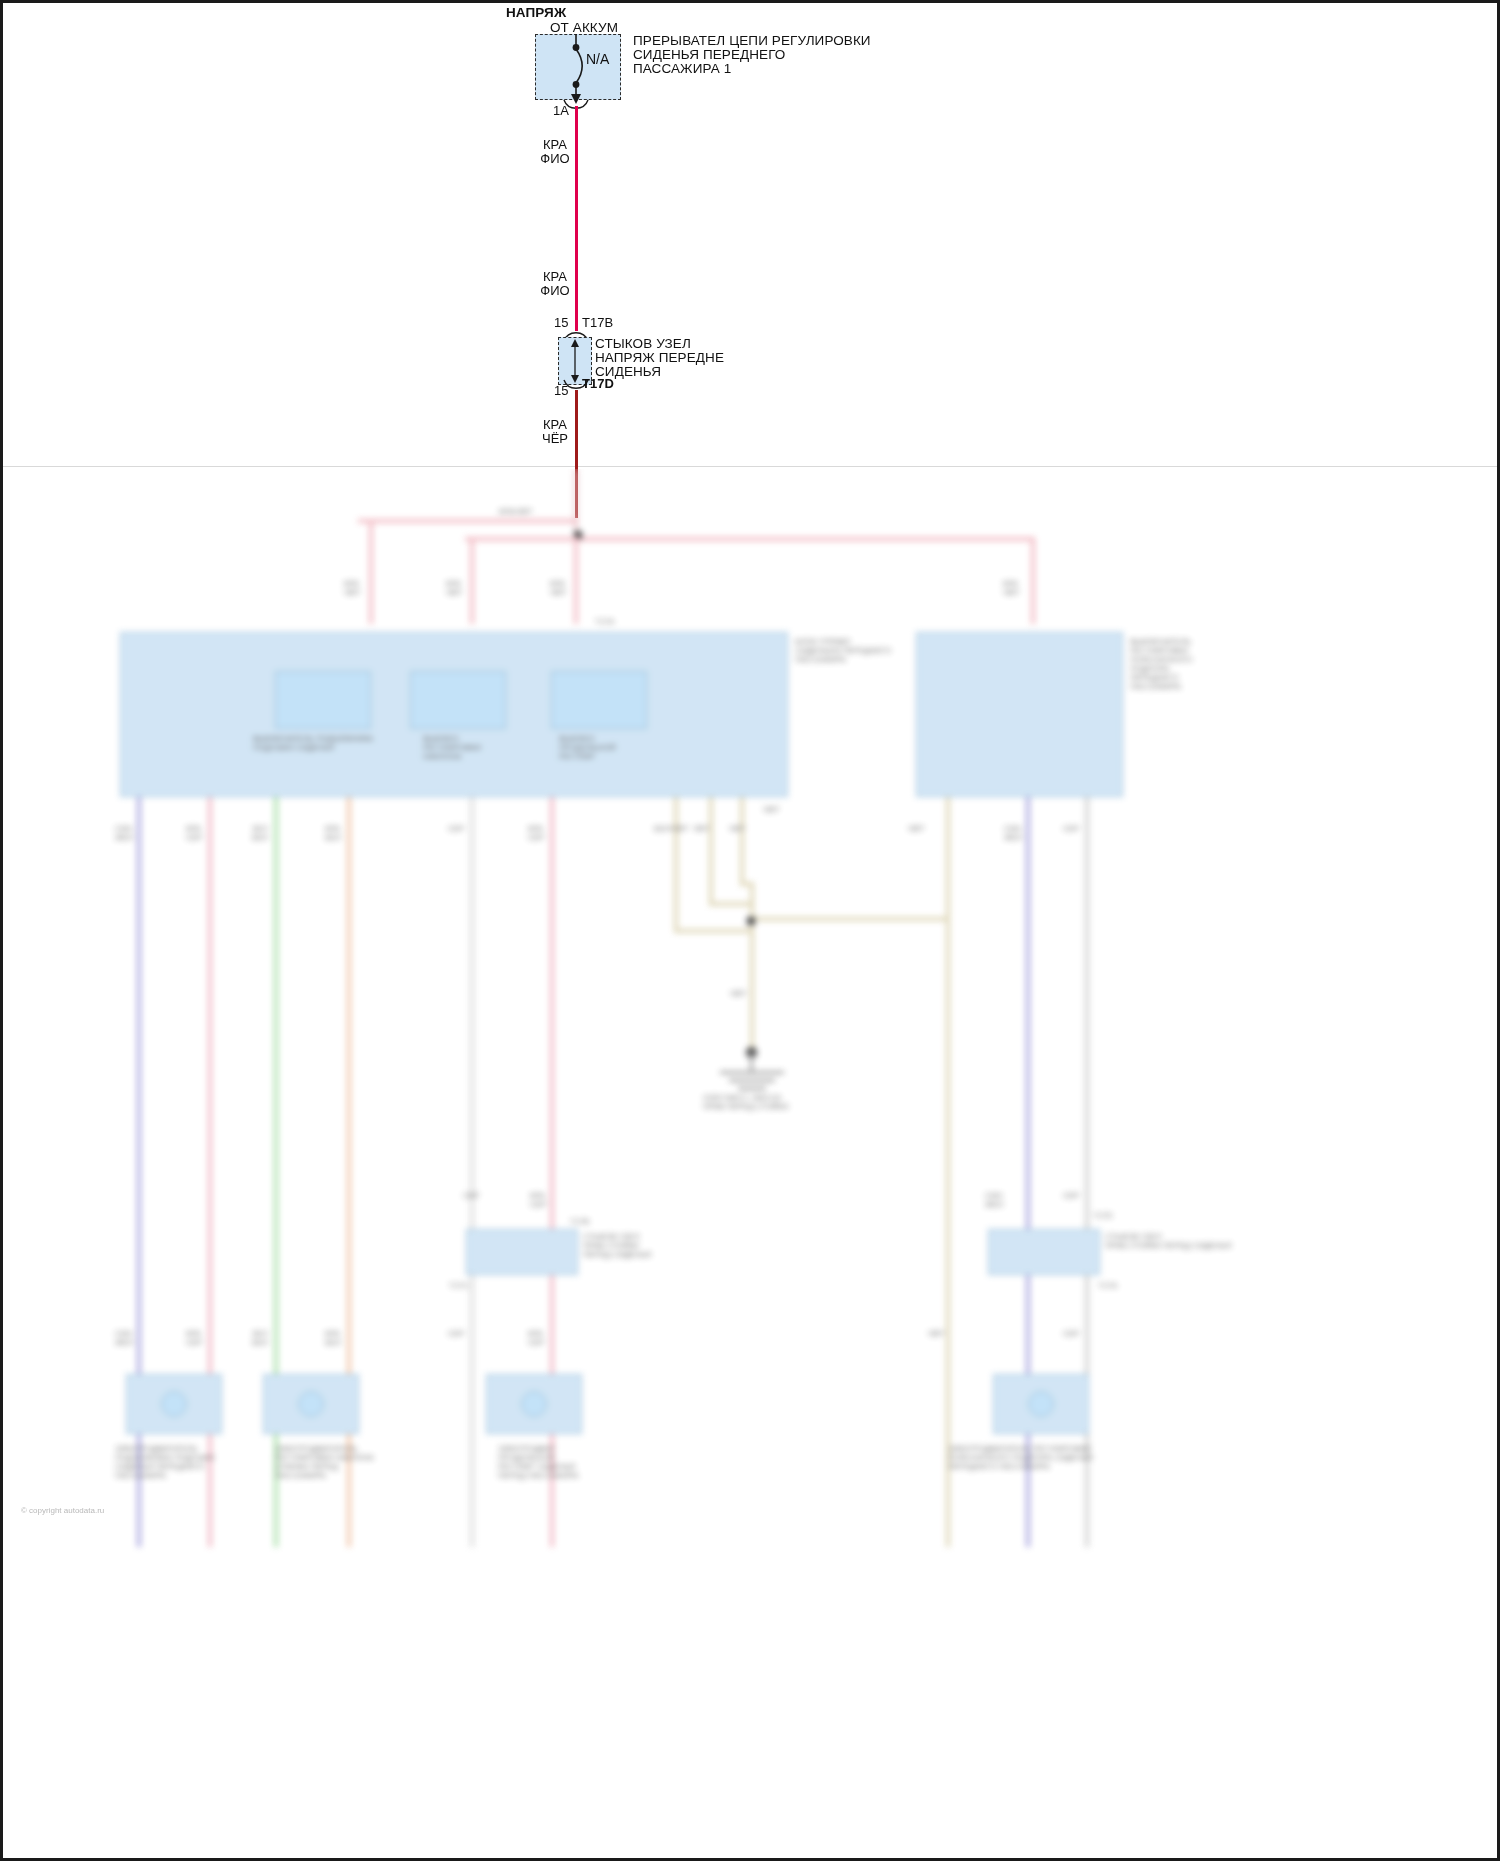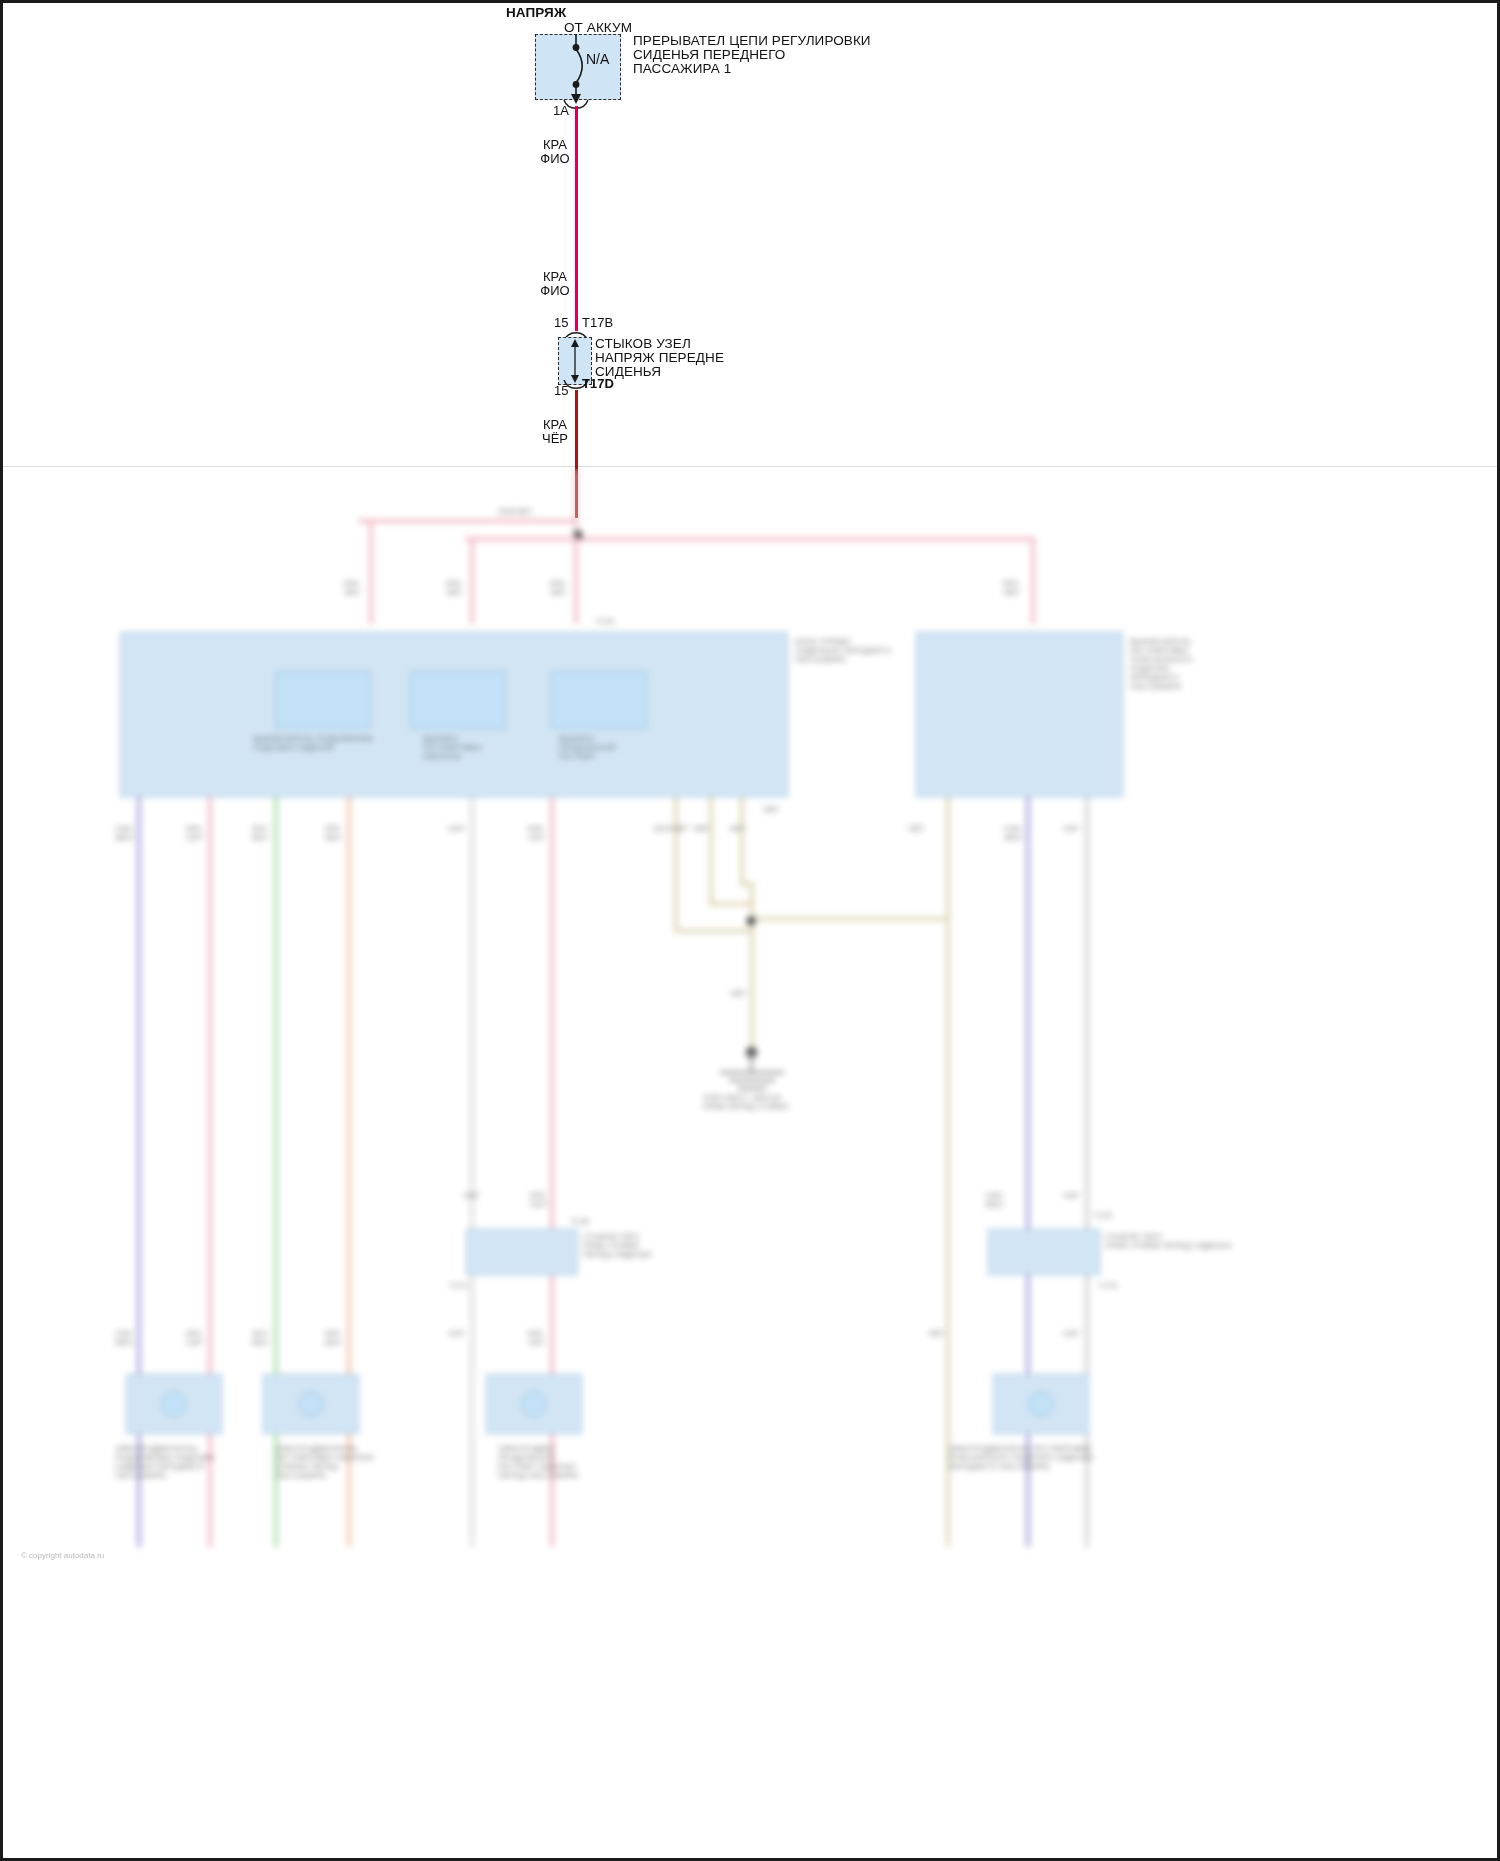--- a/index.html
+++ b/index.html
@@ -46,21 +46,21 @@
 </head>
 <body>
 
 <div id="page">
 
   <div class="frame-top"></div>
   <div class="frame-bot"></div>
   <div class="hairline"></div>
 
   <div class="txt c lbl-big" style="left:506px;top:5px;width:160px;text-align:left;font-weight:700;">НАПРЯЖ</div>
-  <div class="txt c lbl-big" style="left:518px;top:20px;width:160px;text-align:center;">ОТ АККУМ</div>
+  <div class="txt c lbl-big" style="left:504px;top:20px;width:160px;text-align:center;">ОТ АККУМ</div>
 
   <div class="wire w-pink" style="left:575px;top:34px;width:2px;height:12px;background:#2b2b2b;"></div>
 
   <div class="box-dashed" style="left:535px;top:34px;width:86px;height:66px;"></div>
 
   <svg style="left:535px;top:34px;width:86px;height:66px;">
     <line x1="41" y1="0" x2="41" y2="12" stroke="#1a1a1a" stroke-width="1.6"></line>
     <circle cx="41" cy="13.5" r="3.4" fill="#1a1a1a"></circle>
     <path d="M41 15 C 49 26, 49 38, 41 49" stroke="#1a1a1a" stroke-width="1.6" fill="none"></path>
     <circle cx="41" cy="50.5" r="3.4" fill="#1a1a1a"></circle>
@@ -224,16 +224,16 @@
       <div class="bl-txt" style="left:495px;top:975px;">ЭЛЕКТРОДВИГ<br>ПРОДОЛЬНОЙ<br>РЕГУЛИР СИДЕНЬЯ<br>ПЕРЕД ПАССАЖИРА</div>
       <div class="bl-txt" style="left:945px;top:975px;">ЭЛЕКТРОДВИГАТЕЛЬ РЕГУЛИРОВКИ<br>ПОЯСНИЧНОГО ПОДПОРА СИДЕНЬЯ<br>ПЕРЕДНЕГО ПАССАЖИРА</div>
 
       <div class="bl-inner" style="left:158px;top:922px;width:26px;height:26px;border-radius:50%;"></div>
       <div class="bl-inner" style="left:295px;top:922px;width:26px;height:26px;border-radius:50%;"></div>
       <div class="bl-inner" style="left:518px;top:922px;width:26px;height:26px;border-radius:50%;"></div>
       <div class="bl-inner" style="left:1025px;top:922px;width:26px;height:26px;border-radius:50%;"></div>
 
     </div>
 
-    <div class="cpr" style="left:18px;top:1082px;text-align:center;">© copyright autodata.ru</div>
+    <div class="cpr" style="left:18px;top:1037px;text-align:center;">© copyright autodata.ru</div>
   </div>
 
 </div>
 
 </body></html>

